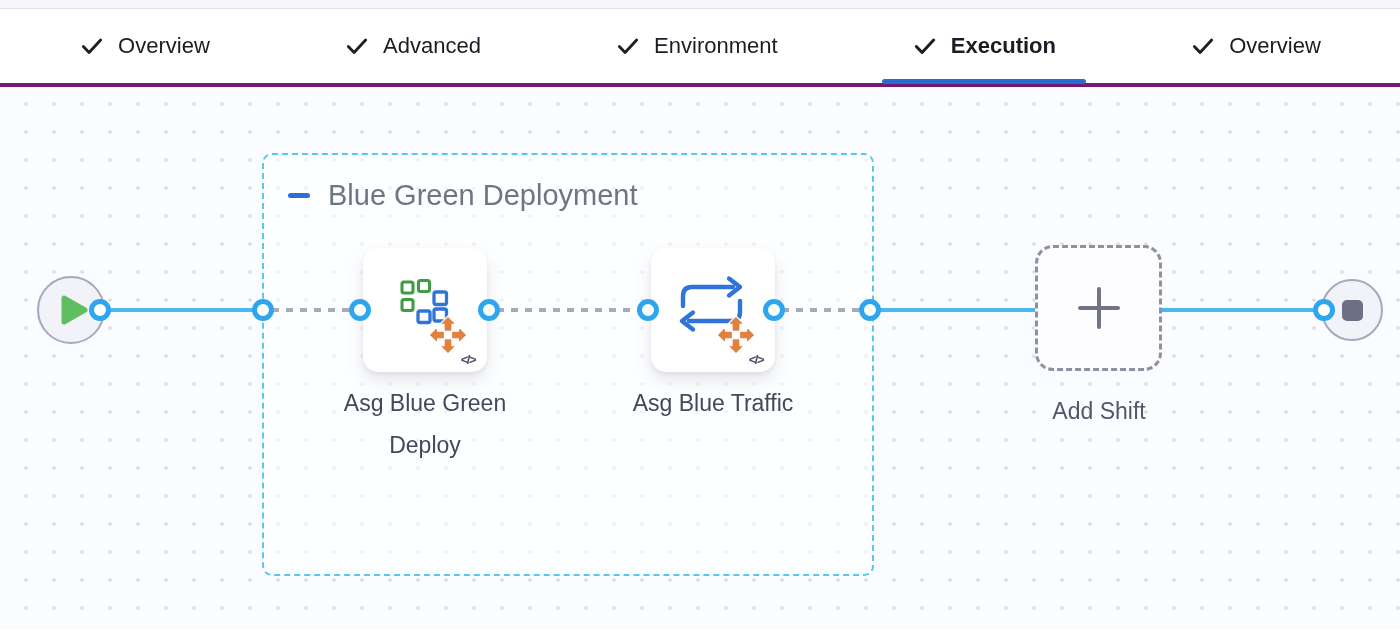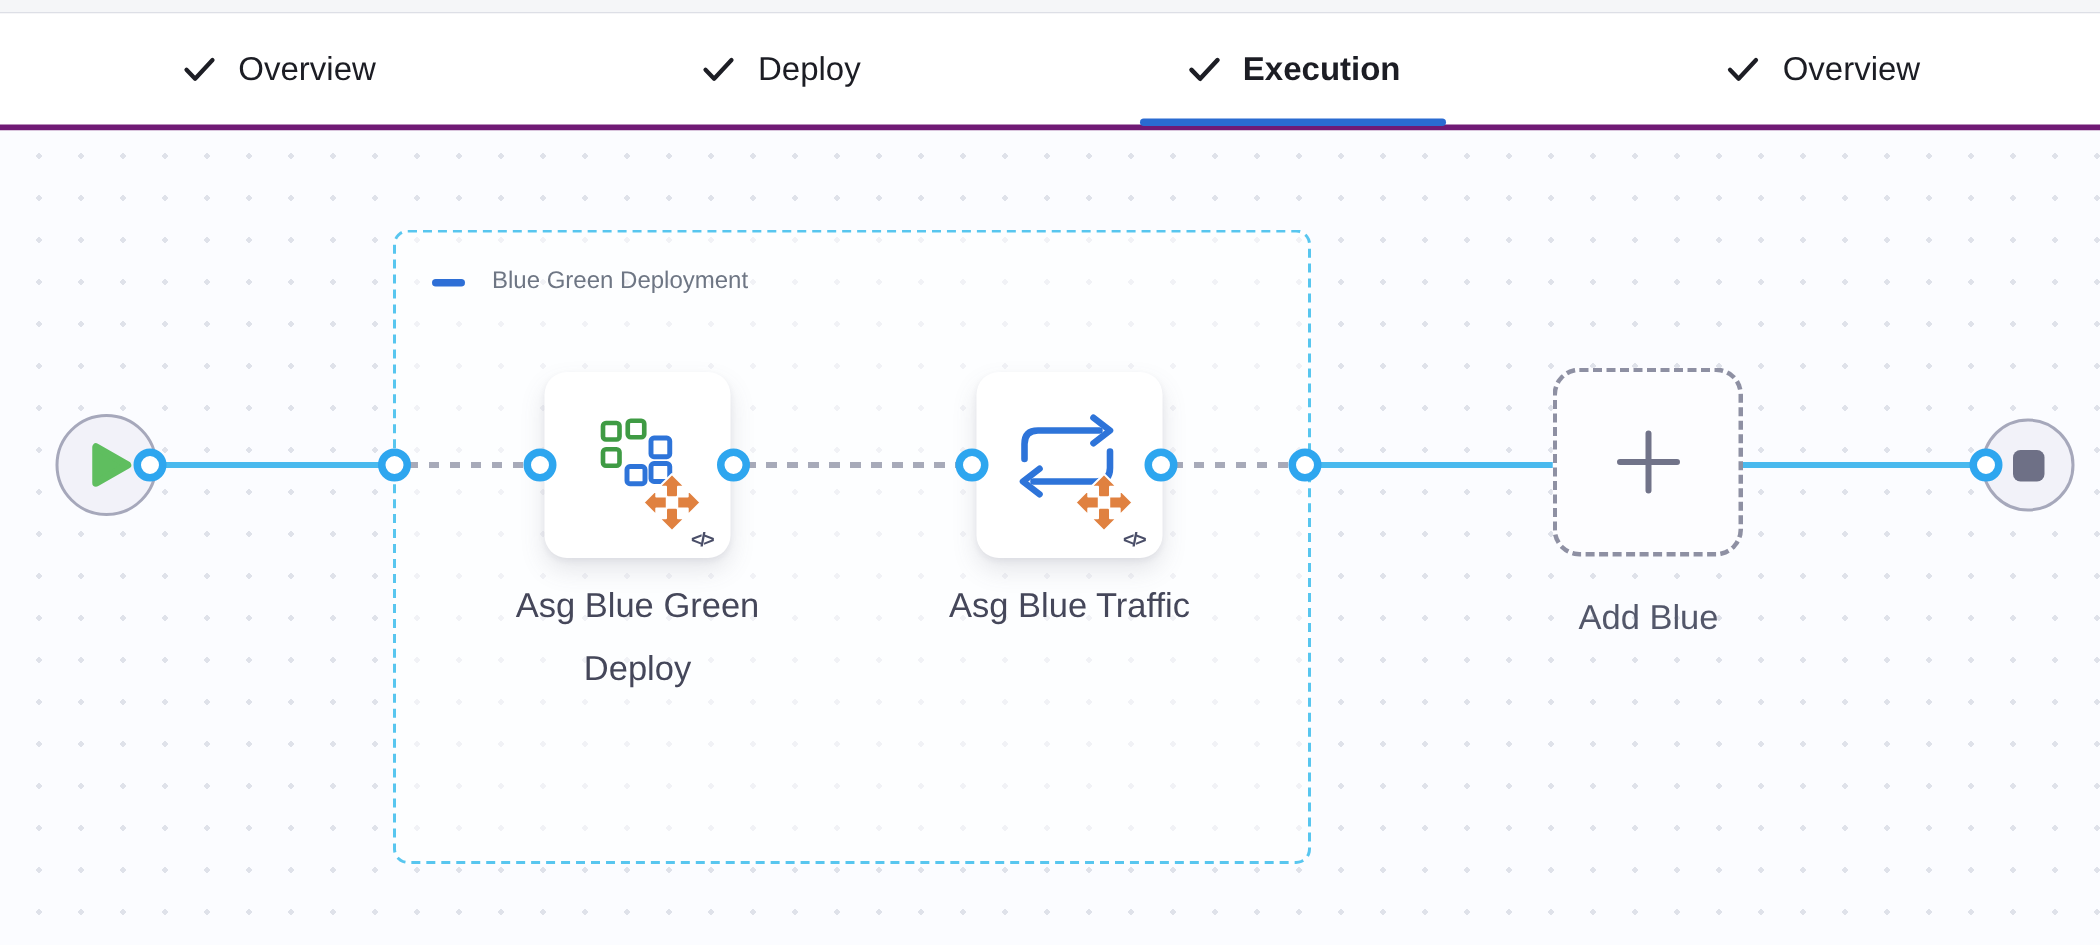--- a/index.html
+++ b/index.html
@@ -27,21 +27,21 @@
     background-color:#fbfcff;
     background-image: radial-gradient(circle, #dfe2ea 1.7px, transparent 1.9px);
     background-size:28px 28px; background-position:12px 3px;
   }
   .group-box {
     position:absolute; left:262px; top:66px; width:612px; height:423px;
     border:2px dashed #58c6ef; border-radius:10px; background:rgba(255,255,255,0.55);
   }
   .group-header { position:absolute; left:24px; top:24px; display:flex; align-items:center; gap:18px; }
   .minus-btn { width:22px; height:5px; border-radius:3px; background:#2e6fd6; cursor:pointer; }
-  .group-label { font-size:16px; color:#6e7684; white-space:nowrap; }
+  .group-label { font-size:29px; color:#6e7684; white-space:nowrap; }
   .connector { position:absolute; top:221px; height:4px; border-radius:2px; background:#49b9ee; }
   .connector.dashed {
     background:repeating-linear-gradient(90deg, #a7aab9 0 7px, transparent 7px 14px);
     border-radius:0; height:4px;
   }
   .port {
     position:absolute; top:212px; width:22px; height:22px; border-radius:50%;
     background:#ffffff; border:5px solid #2ea6ef;
   }
   .endpoint {
@@ -85,21 +85,30 @@
     </span>
     <span class="tab-label">Overview</span>
 
   </div>
   <div class="tab">
     <span class="tab-check">
       <svg width="26" height="26" viewBox="0 0 24 24">
           <path d="M4 12.5 L9.3 18 L20 6.5" fill="none" stroke="#1d1e25" stroke-width="2.6" stroke-linecap="round" stroke-linejoin="round"></path>
         </svg>
     </span>
-    <span class="tab-label">Deploy</span>
+    <span class="tab-label">Advanced</span>
+
+  </div>
+  <div class="tab">
+    <span class="tab-check">
+      <svg width="26" height="26" viewBox="0 0 24 24">
+          <path d="M4 12.5 L9.3 18 L20 6.5" fill="none" stroke="#1d1e25" stroke-width="2.6" stroke-linecap="round" stroke-linejoin="round"></path>
+        </svg>
+    </span>
+    <span class="tab-label">Environment</span>
 
   </div>
   <div class="tab active">
     <span class="tab-check">
       <svg width="26" height="26" viewBox="0 0 24 24">
           <path d="M4 12.5 L9.3 18 L20 6.5" fill="none" stroke="#1d1e25" stroke-width="2.8" stroke-linecap="round" stroke-linejoin="round"></path>
         </svg>
     </span>
     <span class="tab-label">Execution</span>
     <span class="tab-underline"></span>
@@ -191,15 +200,15 @@
   <span class="port" style="left:252px;"></span>
   <span class="port" style="left:349px;"></span>
   <span class="port" style="left:478px;"></span>
   <span class="port" style="left:637px;"></span>
   <span class="port" style="left:763px;"></span>
   <span class="port" style="left:859px;"></span>
   <span class="port" style="left:1313px;"></span>
 
   <div class="step-label l1">Asg Blue Green Deploy</div>
   <div class="step-label l2">Asg Blue Traffic</div>
-  <div class="add-step-label">Add Blue</div>
+  <div class="add-step-label">Add Shift</div>
 
 </div>
 
 </body></html>

